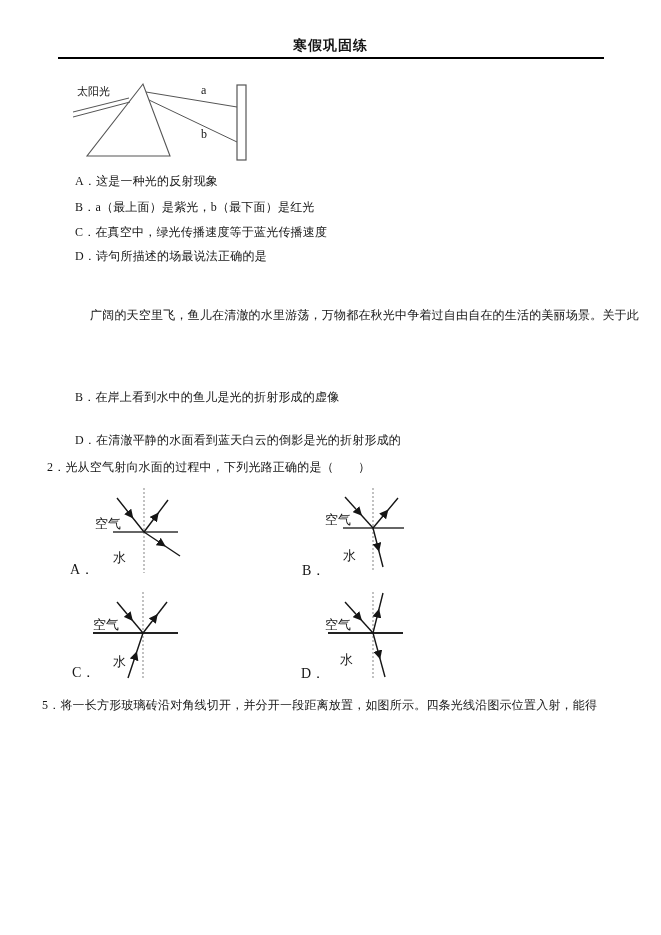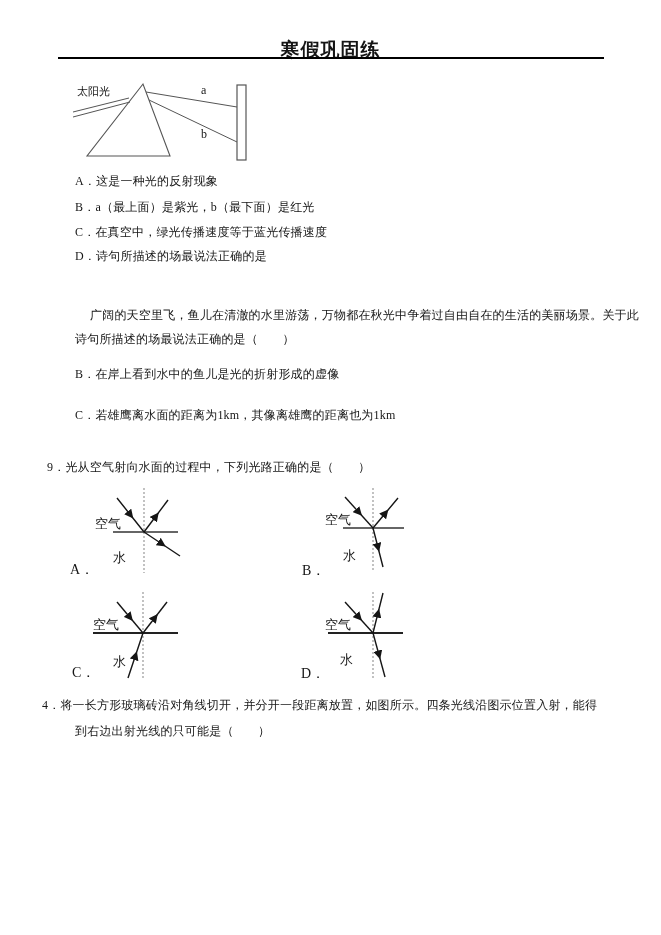--- a/index.html
+++ b/index.html
@@ -1,19 +1,19 @@
 <!DOCTYPE html>
 <html><head>
 <meta charset="utf-8">
 <style>
   html,body{margin:0;padding:0;background:#fff;}
   .page{position:relative;width:661px;height:935px;background:#ffffff;overflow:hidden;
         font-family:"Liberation Serif","DejaVu Serif",serif;color:#151515;}
   .title{position:absolute;top:37px;left:0;width:100%;text-align:center;
-         font-weight:bold;font-size:19px;letter-spacing:1px;}
+         font-weight:bold;font-size:14px;letter-spacing:1px;}
   .rule{position:absolute;top:57px;left:58px;width:546px;border-top:2px solid #000;height:0;}
   .line{position:absolute;font-size:12px;white-space:nowrap;letter-spacing:.2px;}
   .dlabel{position:absolute;font-size:14px;white-space:nowrap;}
   svg.fig{position:absolute;overflow:visible;}
   svg text{font-family:"Liberation Serif","DejaVu Serif",serif;fill:#151515;}
   .cn13{font-size:13px;}
   .cn11{font-size:11px;}
   .lat12{font-size:12px;}
 </style>
 </head>
@@ -40,26 +40,25 @@
     <text x="128" y="58" class="lat12">b</text>
     <rect x="164" y="5" width="9" height="75" fill="#fff" stroke="#555" stroke-width="1.2"></rect>
   </svg>
 
   <div class="line" style="left:75px;top:173px">A．这是一种光的反射现象</div>
   <div class="line" style="left:75px;top:224px">C．在真空中，绿光传播速度等于蓝光传播速度</div>
   <div class="line" style="left:75px;top:199px">B．a（最上面）是紫光，b（最下面）是红光</div>
   <div class="line" style="left:75px;top:248px">D．诗句所描述的场最说法正确的是</div>
 
   <div class="line" style="left:90px;top:307px">广阔的天空里飞，鱼儿在清澈的水里游荡，万物都在秋光中争着过自由自在的生活的美丽场景。关于此</div>
-  <div class="line" style="left:75px;top:331px">诗句所描述的场最说法正确的是（　　）</div>
 
-  <div class="line" style="left:75px;top:366px">B．在岸上看到水中的鱼儿是光的折射形成的虚像</div>
-  <div class="line" style="left:75px;top:407px">C．若雄鹰离水面的距离为1km，其像离雄鹰的距离也为1km</div>
+  <div class="line" style="left:75px;top:389px">B．在岸上看到水中的鱼儿是光的折射形成的虚像</div>
+  <div class="line" style="left:75px;top:432px">D．在清澈平静的水面看到蓝天白云的倒影是光的折射形成的</div>
 
-  <div class="line" style="left:47px;top:459px">9．光从空气射向水面的过程中，下列光路正确的是（　　）</div>
+  <div class="line" style="left:47px;top:459px">2．光从空气射向水面的过程中，下列光路正确的是（　　）</div>
 
   <svg class="fig" style="left:88px;top:486px;width:110px;height:92px" viewBox="0 0 110 92">
     <line x1="56" y1="2" x2="56" y2="87" stroke="#999" stroke-width="1.2" stroke-dasharray="2,2"></line>
     <line x1="25" y1="46" x2="90" y2="46" stroke="#333" stroke-width="1.4"></line>
     <polyline points="29,12 42.5,29 56,46" fill="none" stroke="#151515" stroke-width="1.4" marker-mid="url(#ah)"></polyline>
     <polyline points="56,46 68,30 80,14" fill="none" stroke="#151515" stroke-width="1.4" marker-mid="url(#ah)"></polyline>
     <polyline points="56,46 74,58 92,70" fill="none" stroke="#151515" stroke-width="1.4" marker-mid="url(#ah)"></polyline>
     <text x="7" y="42" class="cn13">空气</text>
     <text x="25" y="76" class="cn13">水</text>
   </svg>
@@ -91,16 +90,15 @@
     <line x1="55" y1="0" x2="55" y2="88" stroke="#999" stroke-width="1.2" stroke-dasharray="2,2"></line>
     <line x1="10" y1="41" x2="85" y2="41" stroke="#222" stroke-width="2"></line>
     <polyline points="27,10 41,25.5 55,41" fill="none" stroke="#151515" stroke-width="1.4" marker-mid="url(#ah)"></polyline>
     <polyline points="55,41 60,21 65,1" fill="none" stroke="#151515" stroke-width="1.4" marker-mid="url(#ah)"></polyline>
     <polyline points="55,41 61,63 67,85" fill="none" stroke="#151515" stroke-width="1.4" marker-mid="url(#ah)"></polyline>
     <text x="7" y="37" class="cn13">空气</text>
     <text x="22" y="72" class="cn13">水</text>
   </svg>
   <div class="dlabel" style="left:301px;top:665px">D．</div>
 
-  <div class="line" style="left:42px;top:697px">4．将一长方形玻璃砖沿对角线切开，并分开一段距离放置，如图所示。四条光线沿图示位置入射，能得</div>
-  <div class="line" style="left:75px;top:723px">到右边出射光线的只可能是（　　）</div>
+  <div class="line" style="left:42px;top:697px">5．将一长方形玻璃砖沿对角线切开，并分开一段距离放置，如图所示。四条光线沿图示位置入射，能得</div>
 
 </div>
 
 </body></html>

